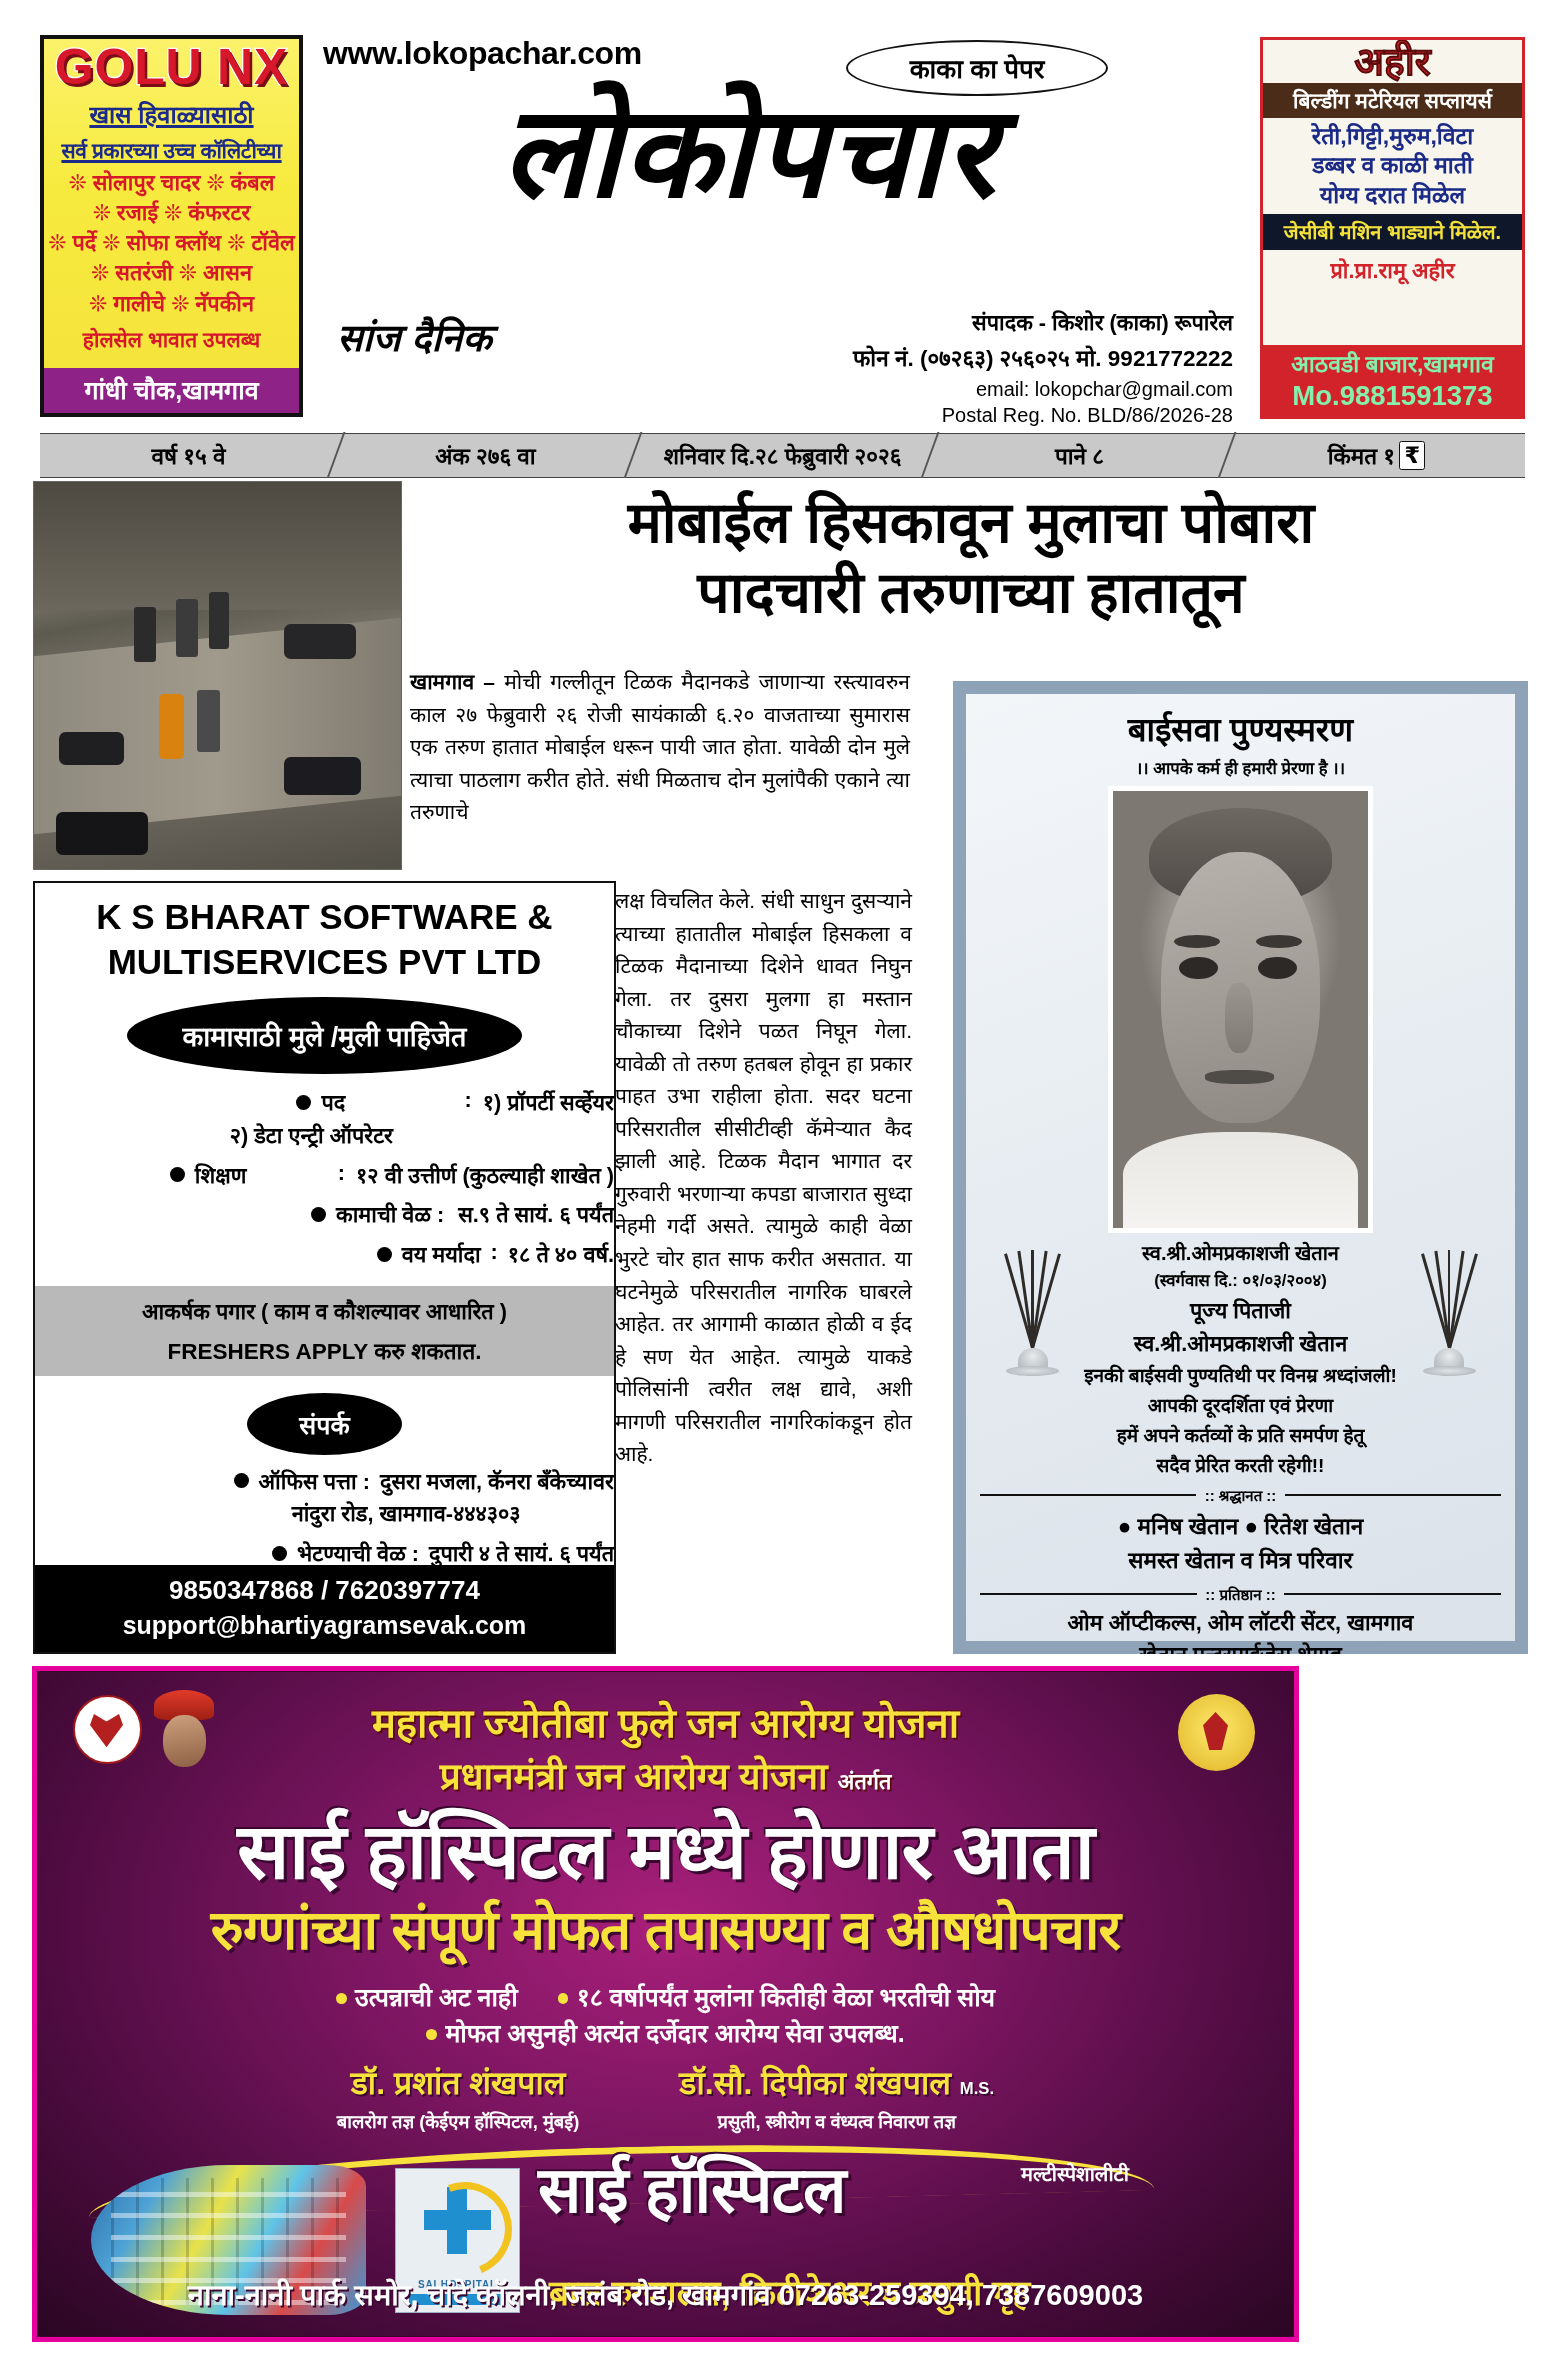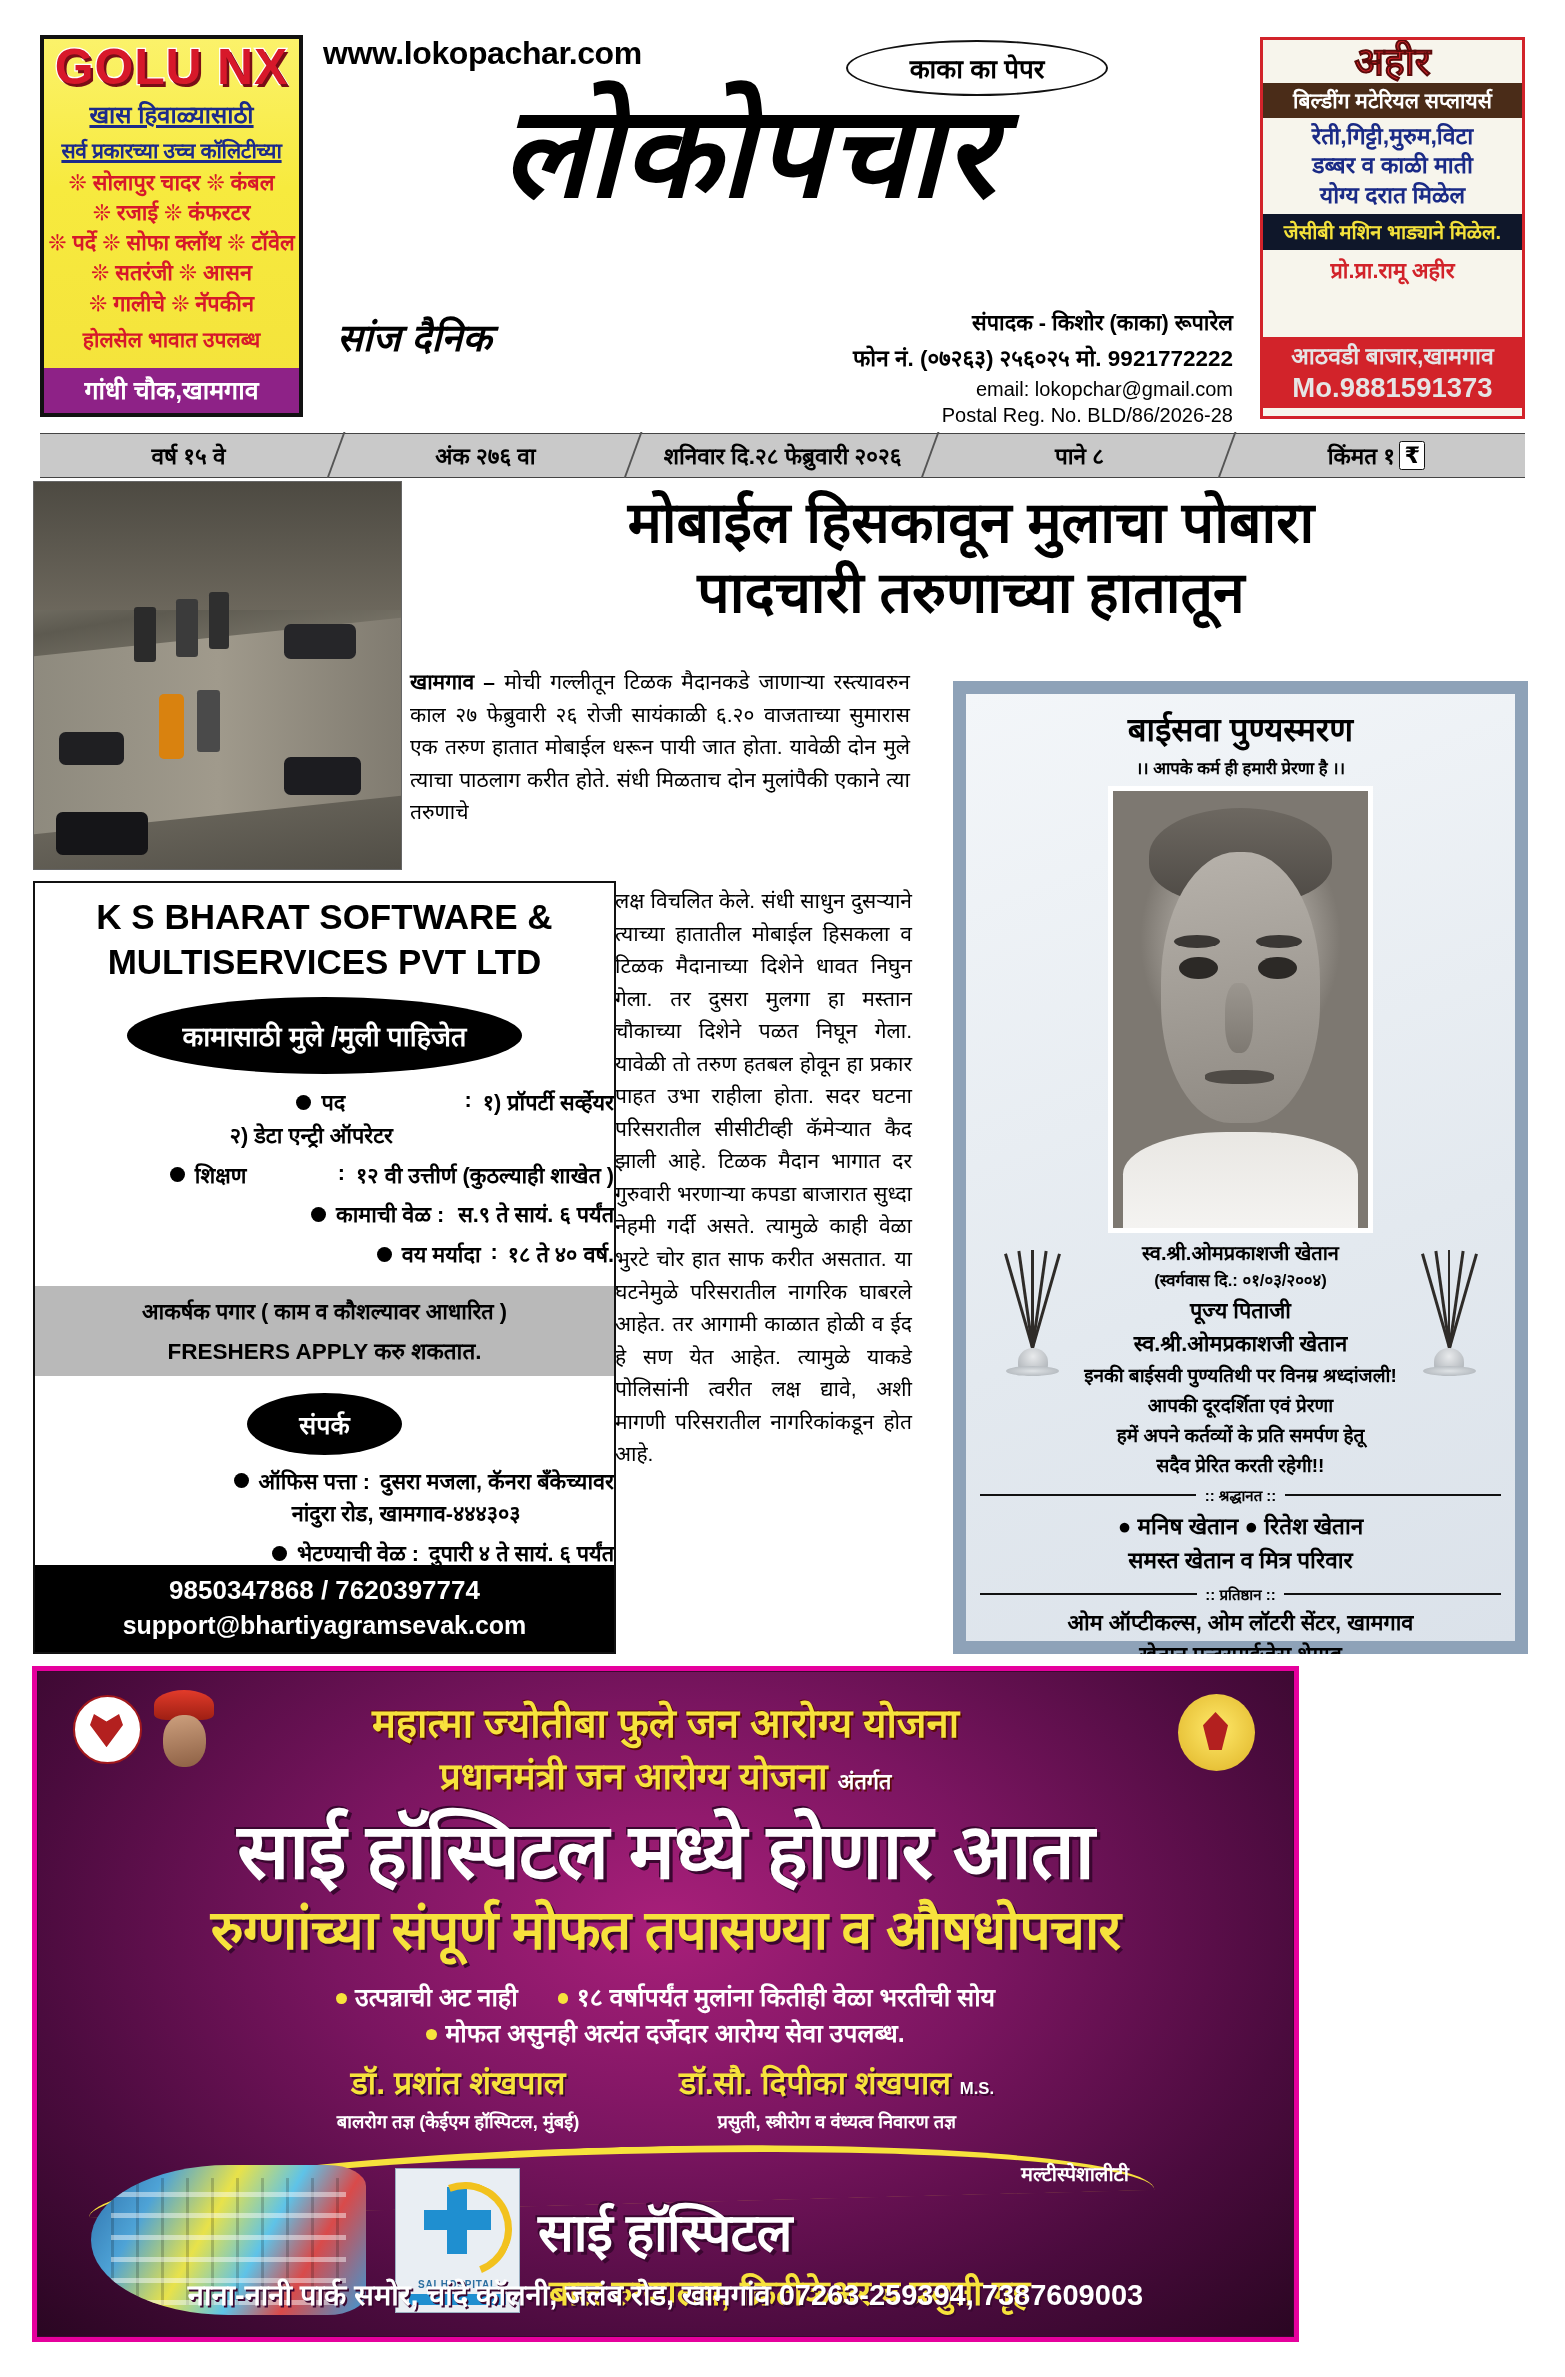--- a/index.html
+++ b/index.html
@@ -64,21 +64,21 @@
     position:absolute;left:1260px;top:37px;width:265px;height:382px;
     border:3.3px solid #d2232a;box-sizing:border-box;background:#f7f5ec;
     text-align:center;overflow:hidden;
   }
   .ahir-name{font-size:39px;font-weight:bold;color:#d2232a;line-height:1.02;margin-top:1.7px;
       -webkit-text-stroke:0.8px #5a0b0b;}
   .ahir-strip{background:#4a2c18;color:#fff;font-size:21px;font-weight:bold;padding:3.3px 0;margin-top:1.7px;}
   .ahir-l{font-size:23px;font-weight:bold;color:#1a2a86;margin-top:5.8px;line-height:1.05;}
   .ahir-jcb{background:#0f172a;color:#f4e23b;font-size:20px;font-weight:bold;padding:4.2px 1.7px;margin-top:6.7px;}
   .ahir-prop{font-size:21.7px;font-weight:bold;color:#d2232a;margin-top:5.8px;}
-  .ahir-foot{position:absolute;left:0;right:0;bottom:8px;background:#d2232a;color:#e5e5e5;padding:2.5px 0 4.2px;}
+  .ahir-foot{position:absolute;left:0;right:0;bottom:0;background:#d2232a;color:#86efac;padding:2.5px 0 4.2px;}
   .ahir-foot .a1{font-size:23px;font-weight:bold;}
   .ahir-foot .a2{font-size:27.5px;font-weight:bold;margin-top:0.8px;}
 
   
   .infobar{
     position:absolute;left:40px;top:433px;width:1485px;height:43px;
     background:#c9c9c9;border-top:1.7px solid #444;border-bottom:1.7px solid #444;
     display:flex;align-items:stretch;
   }
   .infocell{
@@ -267,21 +267,21 @@
   .sai-logo2 .cross{position:absolute;left:28px;top:18.3px;width:67px;height:67px;}
   .sai-logo2 .cross:before{content:"";position:absolute;left:23px;top:0;width:20px;height:67px;background:#1f8fd0;}
   .sai-logo2 .cross:after{content:"";position:absolute;left:0;top:23px;width:67px;height:20px;background:#1f8fd0;}
   .sai-logo2 .swish{position:absolute;left:21.7px;top:13.3px;width:80px;height:80px;
     border:7.5px solid #f2c21e;border-radius:50%;border-left-color:transparent;border-bottom-color:transparent;
     transform:rotate(24deg);}
   .sai-logo2 .lt{position:absolute;left:0;right:0;bottom:21.7px;text-align:center;font-size:10px;
     font-weight:bold;color:#2a6ea0;letter-spacing:0.8px;}
   .sai-logo2 .lb{position:absolute;left:13.3px;right:13.3px;bottom:6.7px;height:11.7px;background:#1f8fd0;}
   .sai-multi{position:absolute;left:983px;top:488px;font-size:20px;font-weight:bold;color:#fff;}
-  .sai-name{position:absolute;left:500px;top:534px;font-size:53px;font-weight:bold;color:#fff;
+  .sai-name{position:absolute;left:500px;top:486px;font-size:64px;font-weight:bold;color:#fff;
     line-height:1;text-shadow:3.3px 3.3px 0 #3a0730,-1.7px -1.7px 0 #3a0730;letter-spacing:-0.8px;}
   .sai-tag{position:absolute;left:511px;top:596px;font-size:35px;font-weight:bold;color:#f7e23c;
     text-shadow:1.7px 1.7px 0 #3a0730;}
   .sai-addr{position:absolute;left:0;right:0;bottom:23px;text-align:center;font-size:29px;
     font-weight:bold;color:#fff;text-shadow:1.7px 1.7px 0 #3a0730;}
 </style>
 </head>
 <body>
 
 <div class="page">

